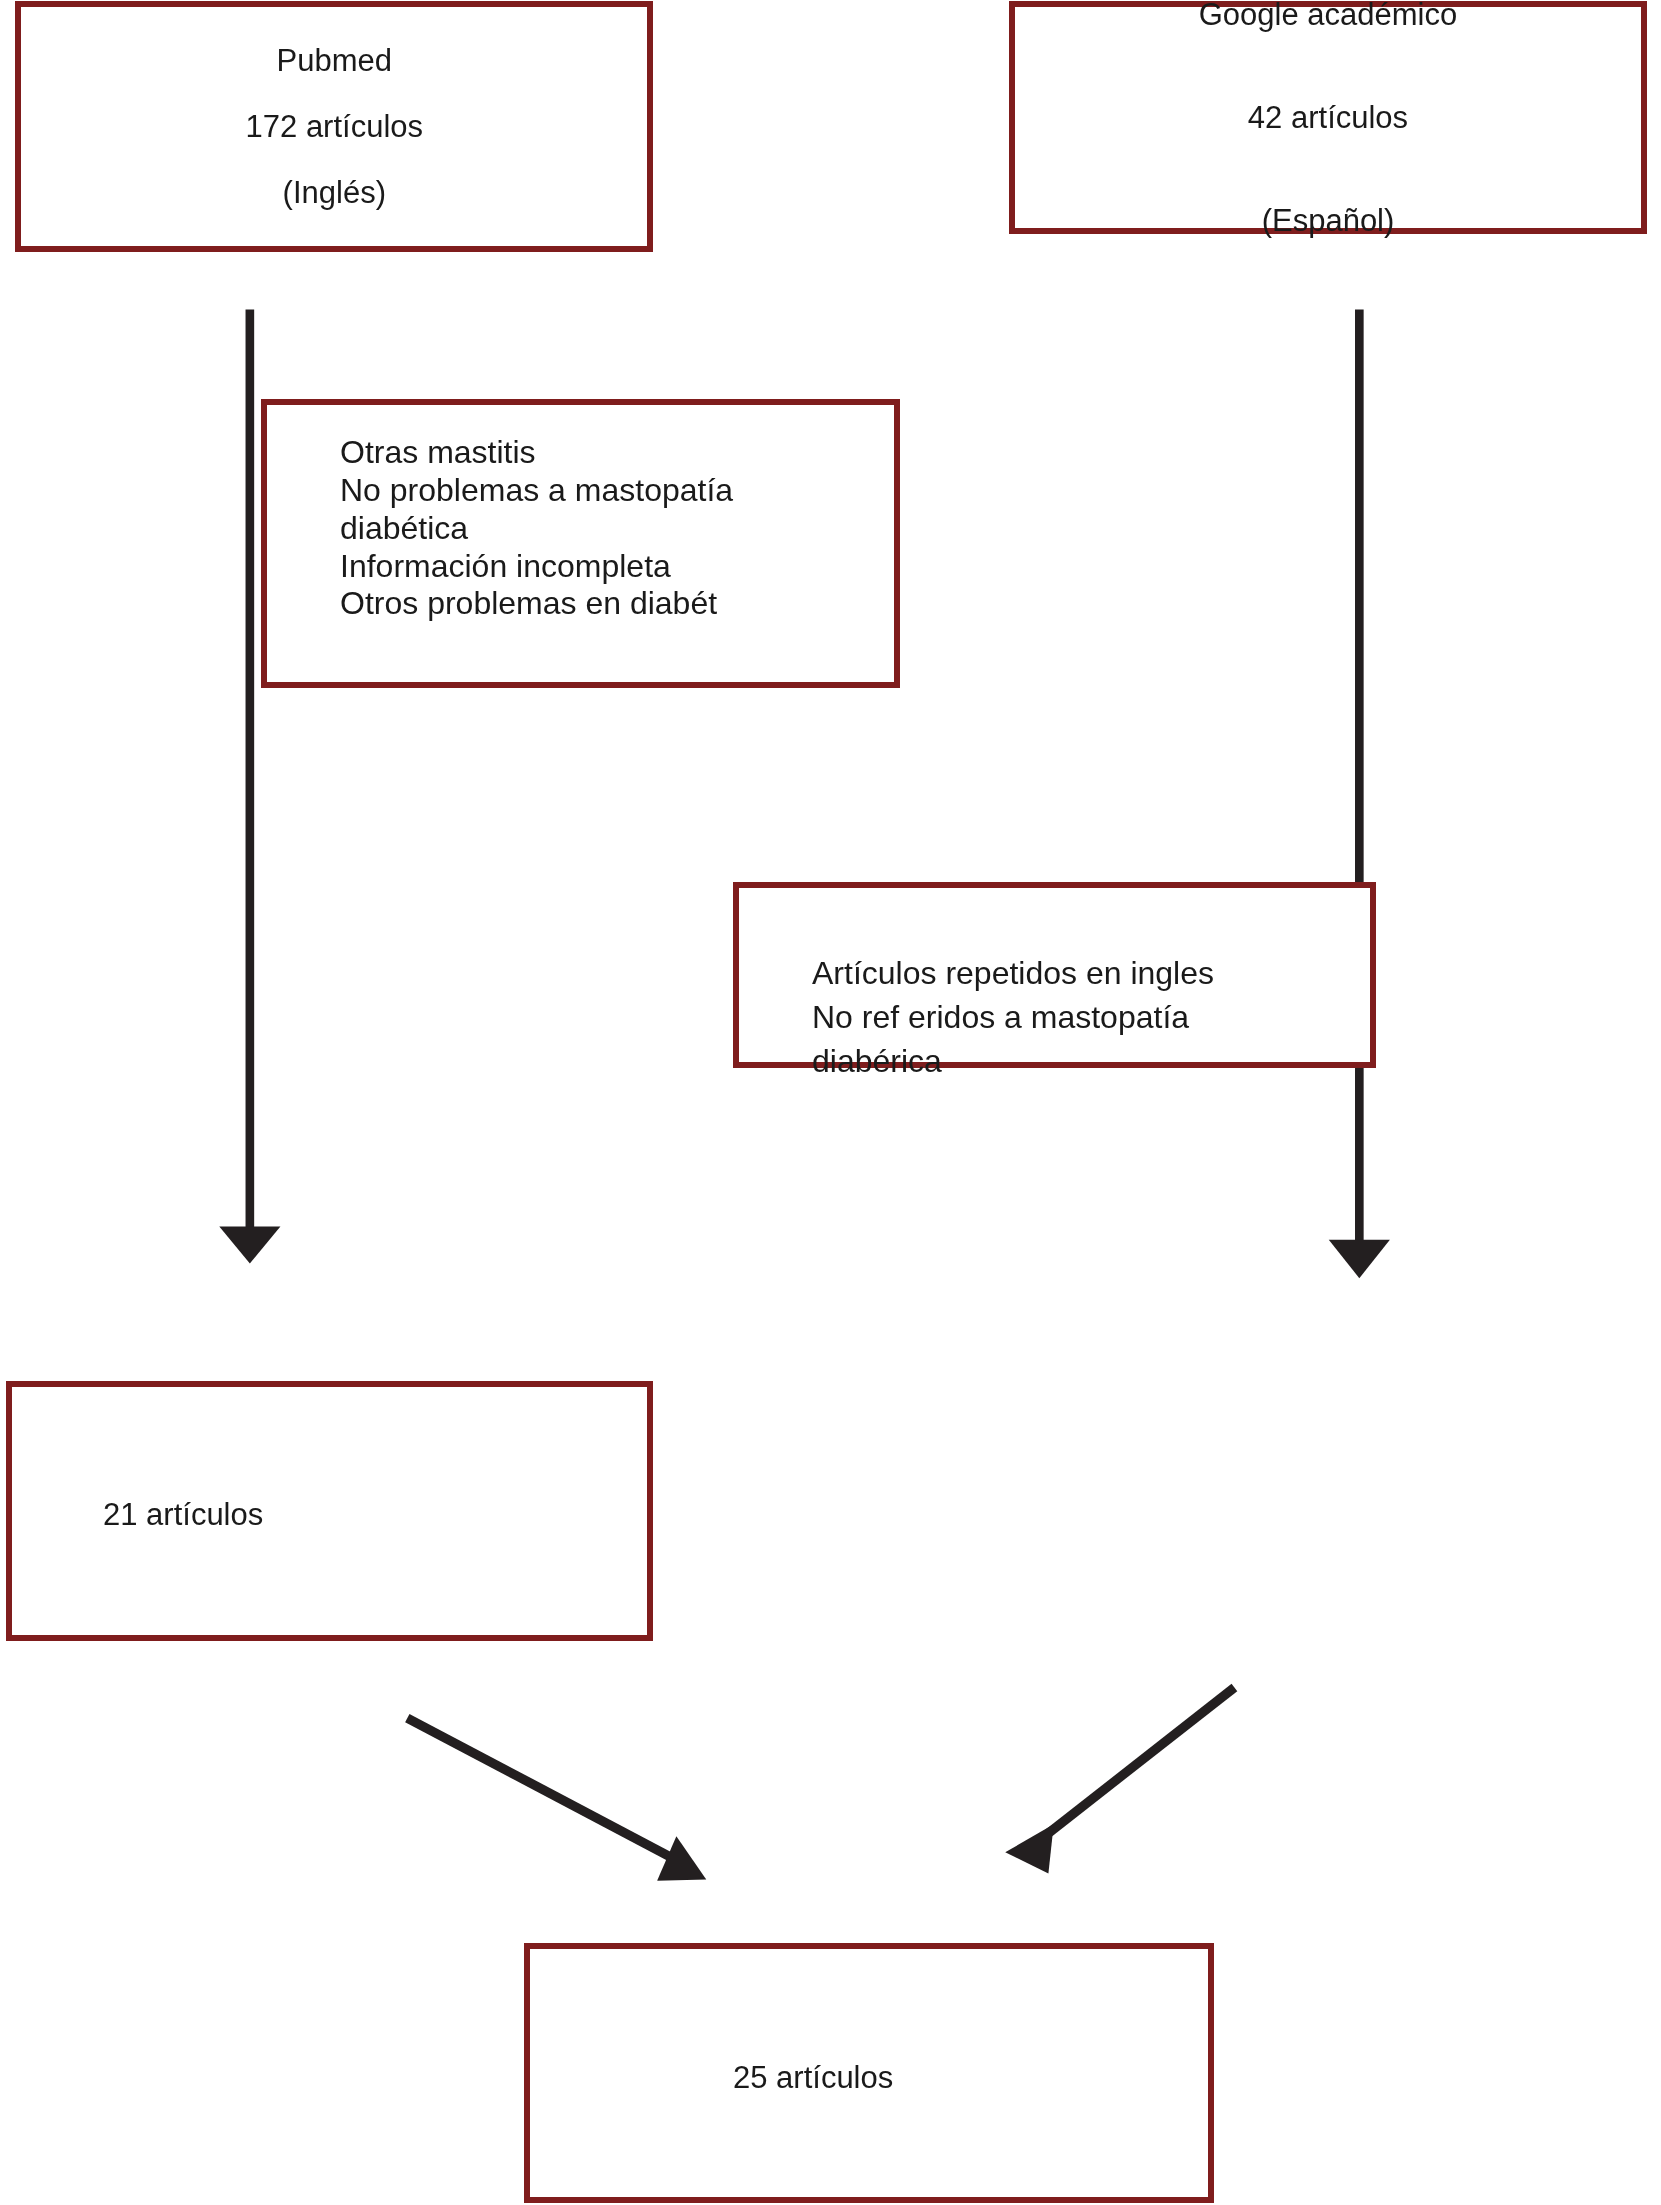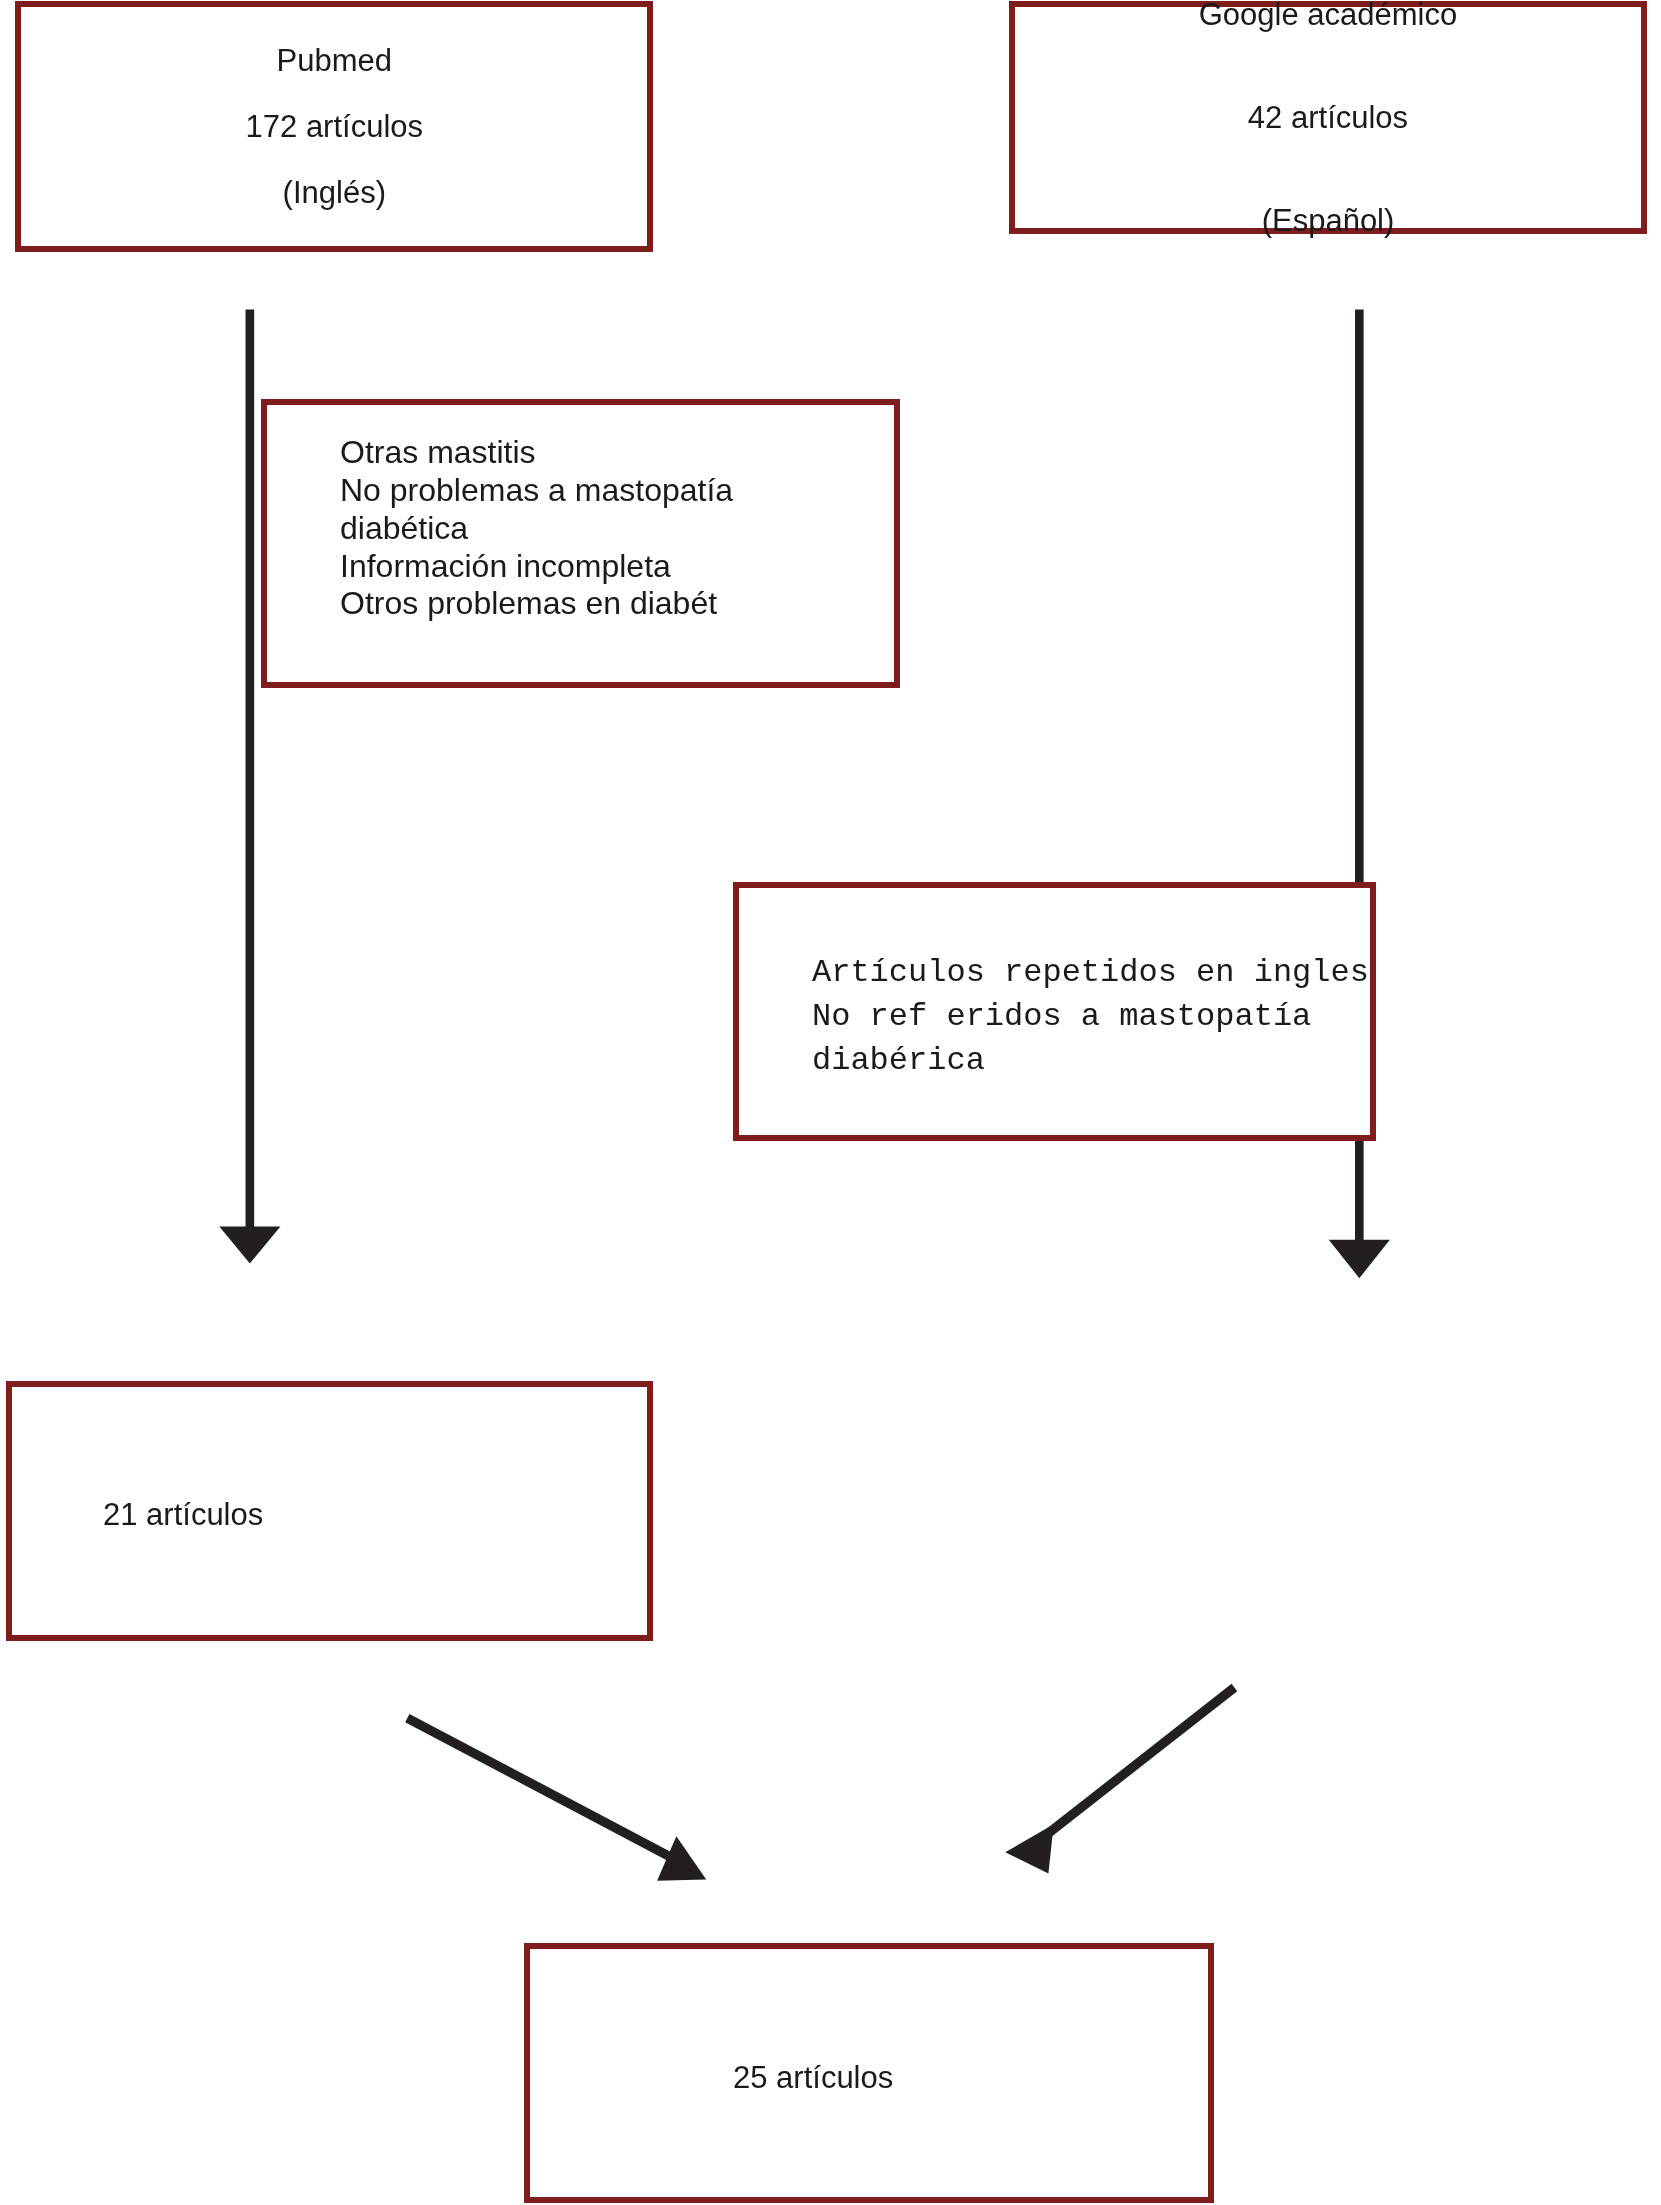--- a/index.html
+++ b/index.html
@@ -96,21 +96,21 @@
   </div>
 
   <div class="box" style="left:249px; top:399px; width:639px; height:289px;">
     <div class="excl-text" style="left:73px; top:28px;">Otras mastitis</div>
     <div class="excl-text" style="left:73px; top:66px;">No problemas a mastopatía</div>
     <div class="excl-text" style="left:73px; top:104px;">diabética</div>
     <div class="excl-text" style="left:73px; top:142px;">Información incompleta</div>
     <div class="excl-text" style="left:73px; top:179px;">Otros problemas en diabét</div>
   </div>
 
-  <div class="box" style="left:721px; top:882px; width:643px; height:259px;font-family:Liberation Mono, monospace;">
+  <div class="box" style="left:721px; top:882px; width:643px; height:186px;">
     <div class="excl-text" style="left:73px; top:66px;">Artículos repetidos en ingles</div>
     <div class="excl-text" style="left:73px; top:110px;">No ref eridos a mastopatía</div>
     <div class="excl-text" style="left:73px; top:154px;">diabérica</div>
   </div>
 
   <div class="box" style="left:-6px; top:1381px; width:647px; height:260px;">
     <div class="count-text" style="left:91px; top:112px;text-align:right;">21 artículos</div>
   </div>
 
 

